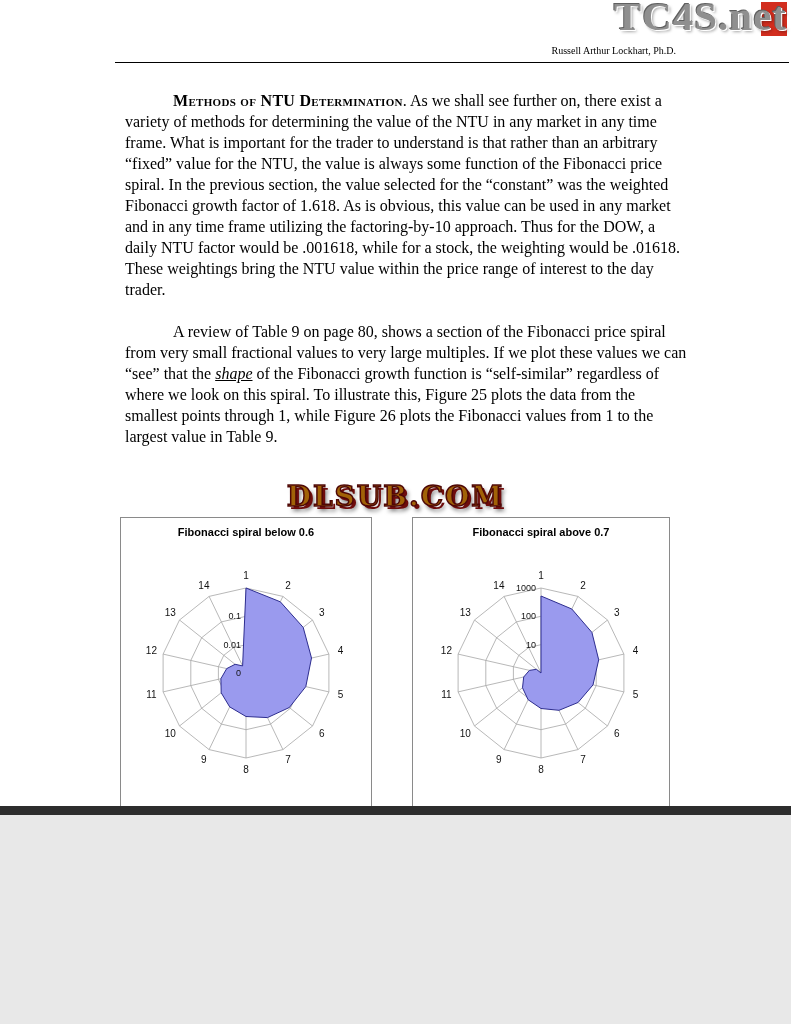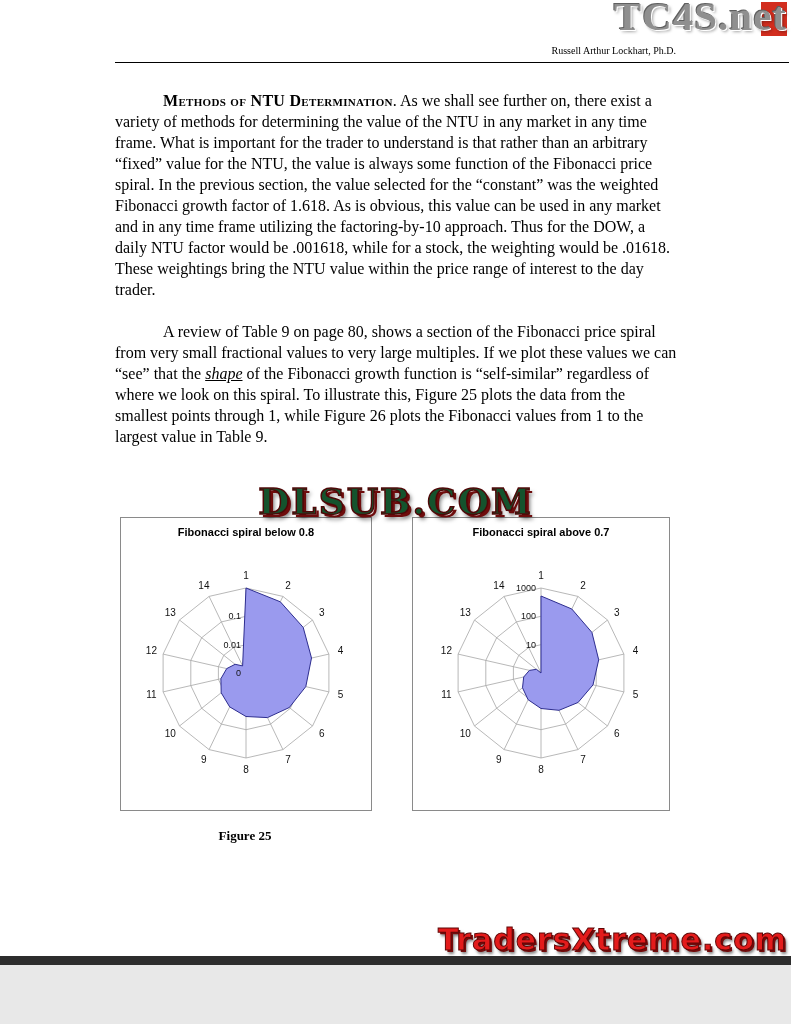--- a/index.html
+++ b/index.html
@@ -1,41 +1,41 @@
 <!DOCTYPE html>
 <html><head>
 <meta charset="utf-8">
 <style>
   html,body{margin:0;padding:0;background:#e8e8e8;}
-  .page{position:relative;width:791px;height:965px;margin:0 auto;background:#ffffff;
+  .page{position:relative;width:791px;height:815px;margin:0 auto;background:#ffffff;
         font-family:"Liberation Serif",serif;color:#000;overflow:hidden;}
 
   
   .tc4s-wrap{position:absolute;top:-6px;right:4px;height:48px;}
   .tc4s-red{position:absolute;top:8px;right:0;width:26px;height:34px;background:#d22d1e;}
   .tc4s-text{position:relative;font-family:"Liberation Serif",serif;font-weight:bold;
         font-size:41px;line-height:44px;color:#8f8f8f;letter-spacing:1px;
         text-shadow:1px 1px 0 #ffffff,-1px -1px 0 #5f5f5f,2px 2px 3px rgba(0,0,0,.35);}
 
   
   .hdr-left{position:absolute;left:115px;top:45px;font-size:13px;}
   .hdr-right{position:absolute;right:115px;top:45px;font-size:10px;}
   .hdr-rule{position:absolute;left:115px;top:62px;width:674px;border-top:1px solid #000;}
 
   
-  .body-text{position:absolute;left:115px;top:90px;width:562px;font-size:16px;line-height:21px;text-align:left;}
+  .body-text{position:absolute;left:125px;top:90px;width:562px;font-size:16px;line-height:21px;text-align:left;}
   .body-text p{margin:0;text-indent:48px;}
   .body-text p + p{margin-top:21px;}
   .lead-smallcaps{font-variant:small-caps;font-weight:bold;letter-spacing:.3px;}
   .em{font-style:italic;text-decoration:underline;}
 
   
   .dlsub{position:absolute;left:0;top:480px;width:791px;text-align:center;z-index:5;
-        font-family:"DejaVu Serif",serif;font-weight:bold;font-size:36px;letter-spacing:2px;
-        color:#14532d;-webkit-text-stroke:1.5px #4e0707;
+        font-family:"DejaVu Serif",serif;font-weight:bold;font-size:28px;letter-spacing:2px;
+        color:#a16207;-webkit-text-stroke:1.5px #4e0707;
         text-shadow:3px 3px 0 #6e0c0c,4px 5px 4px rgba(0,0,0,.55);}
 
   
   .figure-box{position:absolute;top:517px;height:292px;background:#fff;border:1px solid #8a8a8a;}
   .figure-box.left{left:120px;width:250px;}
   .figure-box.right{left:412px;width:256px;}
   .fig-title{position:absolute;top:8px;left:0;right:0;text-align:center;
         font-family:"Liberation Sans",sans-serif;font-weight:bold;font-size:11px;}
   .figure-box svg{position:absolute;top:0;left:0;}
   .spoke-label{font:10px "Liberation Sans",sans-serif;fill:#111;}
@@ -106,21 +106,21 @@
         <text x="82.9" y="245.4" text-anchor="middle" class="spoke-label">9</text>
         <text x="49.2" y="218.5" text-anchor="middle" class="spoke-label">10</text>
         <text x="30.4" y="179.6" text-anchor="middle" class="spoke-label">11</text>
         <text x="30.4" y="136.4" text-anchor="middle" class="spoke-label">12</text>
         <text x="49.2" y="97.5" text-anchor="middle" class="spoke-label">13</text>
         <text x="82.9" y="70.6" text-anchor="middle" class="spoke-label">14</text>
         <text x="120" y="101.3" text-anchor="end" class="tick-label">0.1</text>
         <text x="120" y="129.7" text-anchor="end" class="tick-label">0.01</text>
         <text x="120" y="158.0" text-anchor="end" class="tick-label">0</text>
       </svg>
-    <div class="fig-title">Fibonacci spiral below 0.8</div>
+    <div class="fig-title">Fibonacci spiral below 0.6</div>
   </div>
   <div class="fig-caption left">Figure 25</div>
 
   <div class="figure-box right">
     <svg width="256" height="292">
         <polygon points="128.0,126.7 140.3,129.5 150.2,137.3 155.6,148.7 155.6,161.3 150.2,172.7 140.3,180.5 128.0,183.3 115.7,180.5 105.8,172.7 100.4,161.3 100.4,148.7 105.8,137.3 115.7,129.5" fill="none" stroke="#a6a6a6" stroke-width="0.8"></polygon>
         <polygon points="128.0,98.3 152.6,103.9 172.3,119.7 183.2,142.4 183.2,167.6 172.3,190.3 152.6,206.1 128.0,211.7 103.4,206.1 83.7,190.3 72.8,167.6 72.8,142.4 83.7,119.7 103.4,103.9" fill="none" stroke="#a6a6a6" stroke-width="0.8"></polygon>
         <polygon points="128.0,70.0 164.9,78.4 194.5,102.0 210.9,136.1 210.9,173.9 194.5,208.0 164.9,231.6 128.0,240.0 91.1,231.6 61.5,208.0 45.1,173.9 45.1,136.1 61.5,102.0 91.1,78.4" fill="none" stroke="#a6a6a6" stroke-width="0.8"></polygon>
         <line x1="128" y1="155" x2="128.0" y2="70.0" stroke="#a6a6a6" stroke-width="0.8"></line>
         <line x1="128" y1="155" x2="164.9" y2="78.4" stroke="#a6a6a6" stroke-width="0.8"></line>
@@ -155,15 +155,14 @@
         <text x="123" y="101.3" text-anchor="end" class="tick-label">100</text>
         <text x="123" y="129.7" text-anchor="end" class="tick-label">10</text>
       </svg>
     <div class="fig-title">Fibonacci spiral above 0.7</div>
   </div>
 
   <div class="ftr-date">Wednesday, January 30, 2000</div>
   <div class="ftr-page">Page 103</div>
 
   <div class="bottom-bar"></div>
-  <div class="tx-logo">TradersXtreme.com</div>
 
 </div>
 
 </body></html>

